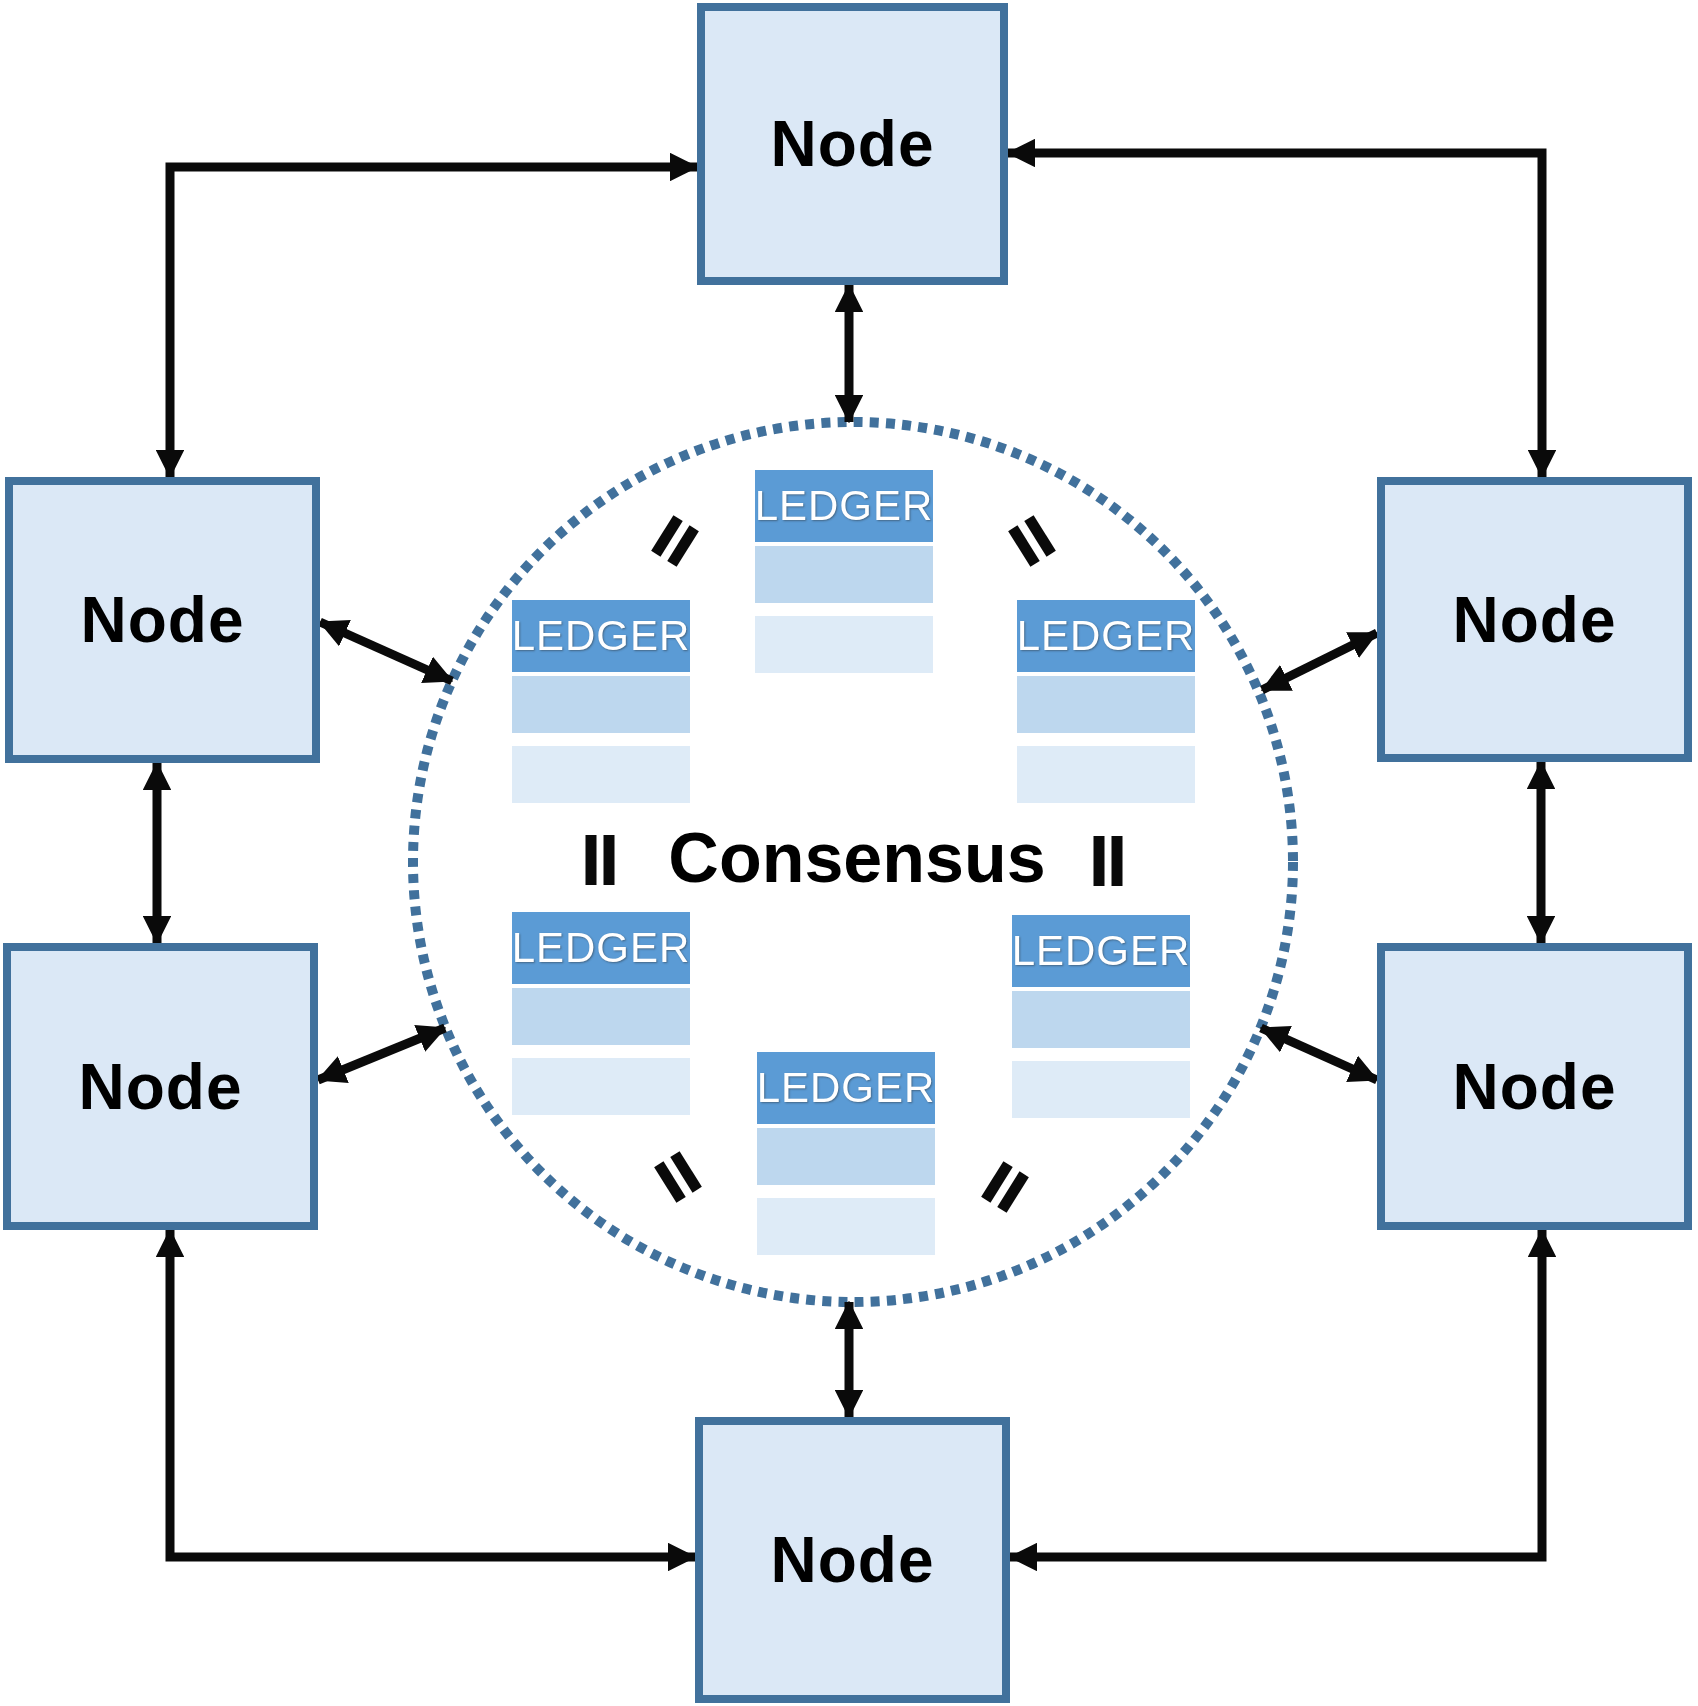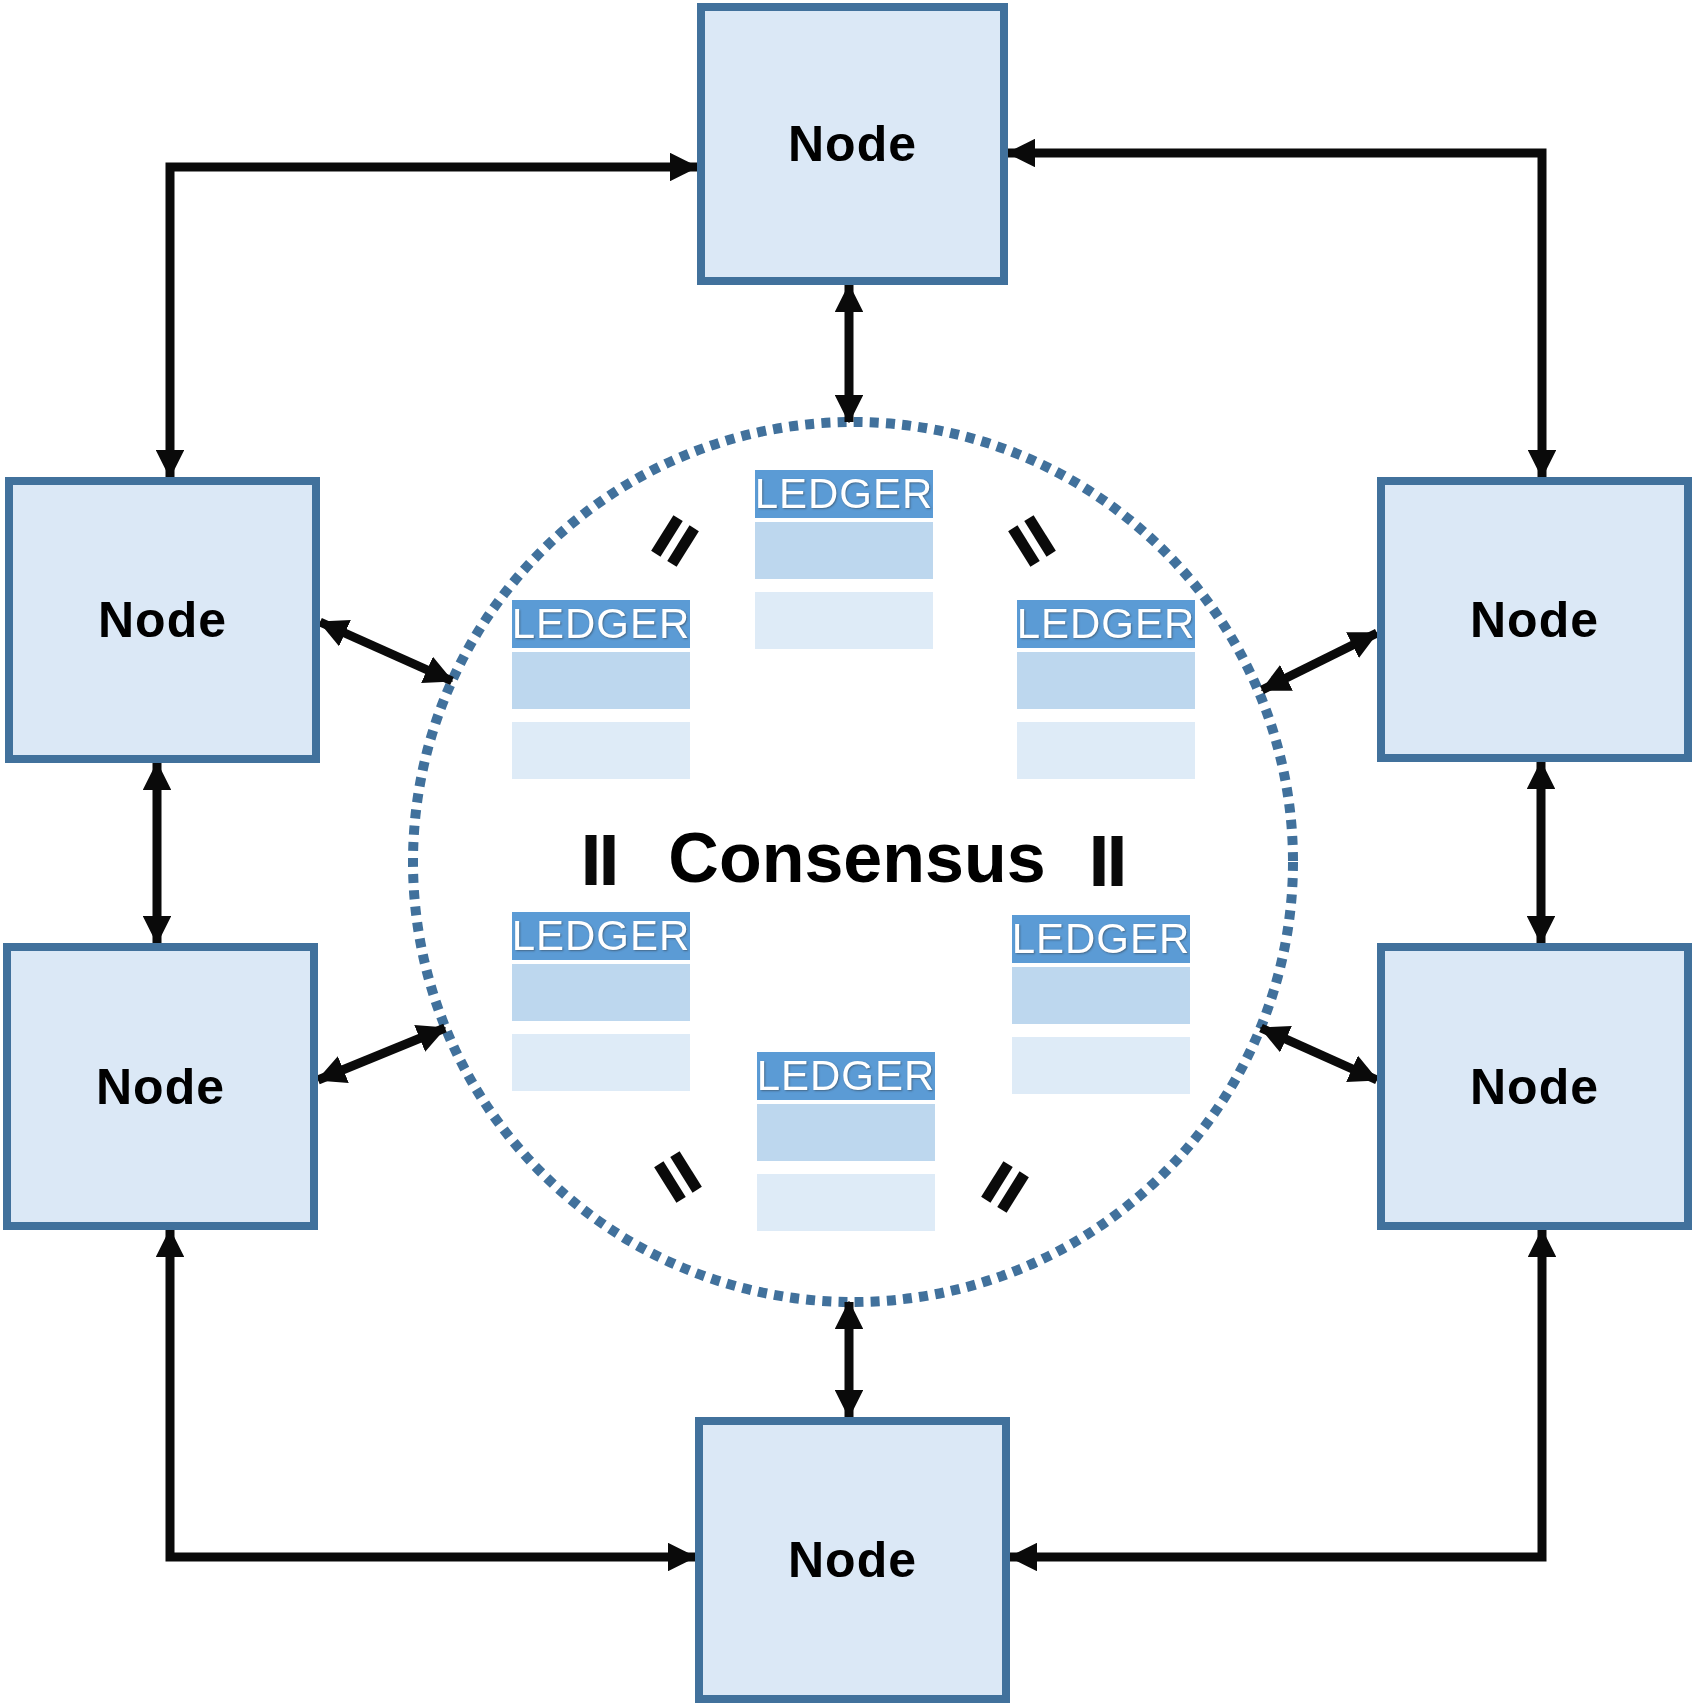--- a/index.html
+++ b/index.html
@@ -21,28 +21,28 @@
 
   
   .node {
     position: absolute;
     box-sizing: border-box;
     background: var(--node-fill, #dbe8f6);
     border: 8px solid var(--node-border, #41719c);
     display: flex; align-items: center; justify-content: center;
   }
   .node-label {
-    font-size: 50px; font-weight: 700; color: var(--node-text, #000000);
+    font-size: 64px; font-weight: 700; color: var(--node-text, #000000);
     letter-spacing: 1px;
   }
 
   
   .ledger { position: absolute; width: 178px; }
   .ledger-header {
-    height: 48px; background: var(--ledger-header-bg, #5b9bd5);
+    height: 72px; background: var(--ledger-header-bg, #5b9bd5);
     color: var(--ledger-header-text, #ffffff);
     display: flex; align-items: center; justify-content: center;
     font-size: 42px; letter-spacing: 1px;
     text-shadow: 1px 1px 2px rgba(40,40,40,0.45);
     margin-bottom: 4px;
   }
   .ledger-row { height: 57px; margin-bottom: 13px; }
   .row1 { background: var(--ledger-row1-bg, #bdd7ee); }
   .row2 { background: var(--ledger-row2-bg, #deebf7); }
 

